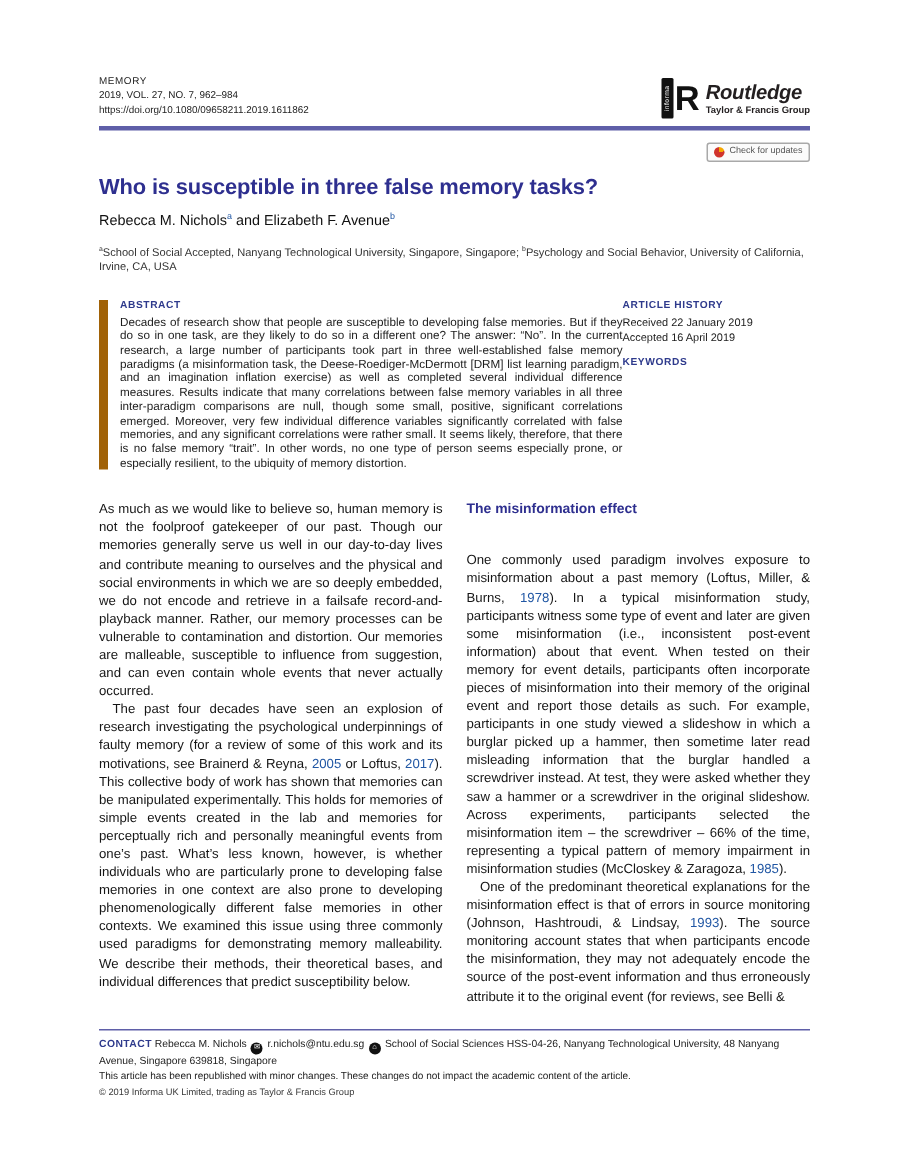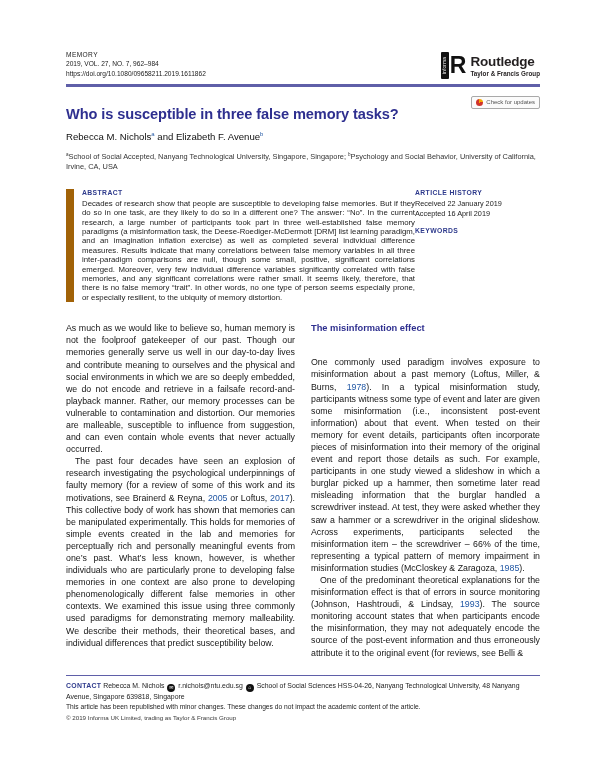--- a/index.html
+++ b/index.html
@@ -25,47 +25,47 @@
     width: 8px; height: 27px; background: #111;
     display: flex; align-items: center; justify-content: center;
     border-radius: 1px;
   }
   .informa-text {
     color: #fff; font-size: 4.5px; letter-spacing: 0.3px;
     writing-mode: vertical-rl; transform: rotate(180deg);
   }
   .logo-r { font-size: 23px; font-weight: bold; color: #111; line-height: 27px; margin: 0 4px 0 1px; }
   .logo-names { padding-top: 3px; }
-  .routledge-name { font-size: 13.5px; font-weight: bold; color: #231f20; line-height: 13px; letter-spacing: -0.2px; }
+  .routledge-name { font-size: 13.5px; font-weight: bold; color: #231f20; line-height: 13px; letter-spacing: -0.2px; font-style: italic; }
   .tf-group { font-size: 6.3px; font-weight: bold; color: #231f20; margin-top: 1.5px; }
 
   .header-rule { height: 2.5px; background: #5f5fa8; margin-top: 5px; }
 
   .check-row { text-align: right; margin-top: 5px; height: 14px; }
   .check-badge {
     display: inline-flex; align-items: center; gap: 3px;
     border: 1px solid #a9a9a9; background: #fbfbfb; border-radius: 2px;
     padding: 2px 4px; cursor: pointer;
   }
   .crossmark-icon {
     width: 7px; height: 7px; border-radius: 50%;
     background: conic-gradient(#f6a800 0 22%, #d0342c 22% 100%);
     display: inline-block;
   }
   .check-label { font-size: 6px; color: #555; }
 
   
-  .title { font-size: 14.6px; font-weight: bold; color: #2e2f8f; letter-spacing: -0.1px; }
+  .title { margin-top: 11px; font-size: 14.6px; font-weight: bold; color: #2e2f8f; letter-spacing: -0.1px; }
   .authors { margin-top: 9px; font-size: 9.6px; color: #111; }
   .affiliations { margin-top: 8px; font-size: 7.4px; line-height: 9.8px; color: #333; width: 474px; }
 
   
   .abstract-row { display: flex; margin-top: 17px; }
   .abstract-block {
-    width: 349px; border-left: 8px solid #a16207; padding-left: 8px;
+    width: 349px; border-left: 6px solid #a16207; padding-left: 8px;
   }
   .section-label {
     font-size: 6.8px; font-weight: bold; color: #2e3a8c; letter-spacing: 0.4px;
   }
   .abstract-text {
     margin-top: 3px; font-size: 7.8px; line-height: 9.4px;
     text-align: justify; color: #1c1c1c;
   }
   .side-col { width: 93px; }
   .side-lines { margin-top: 3px; font-size: 7.3px; line-height: 9.8px; color: #1c1c1c; }

